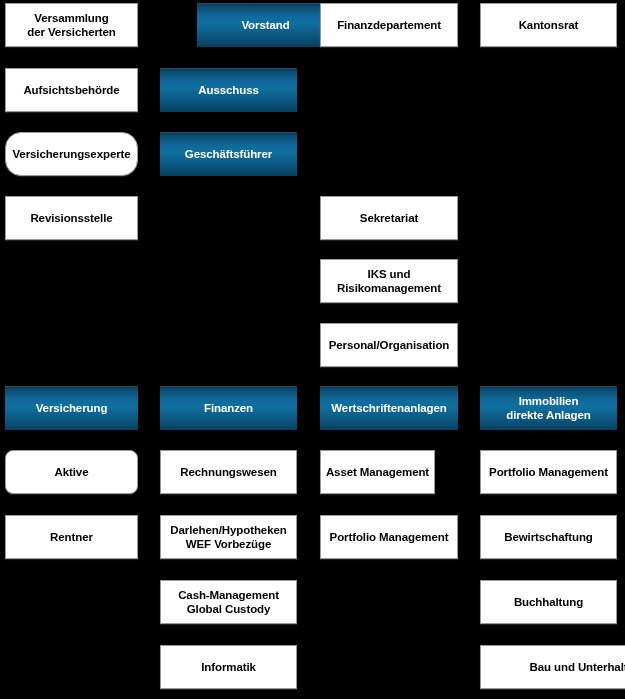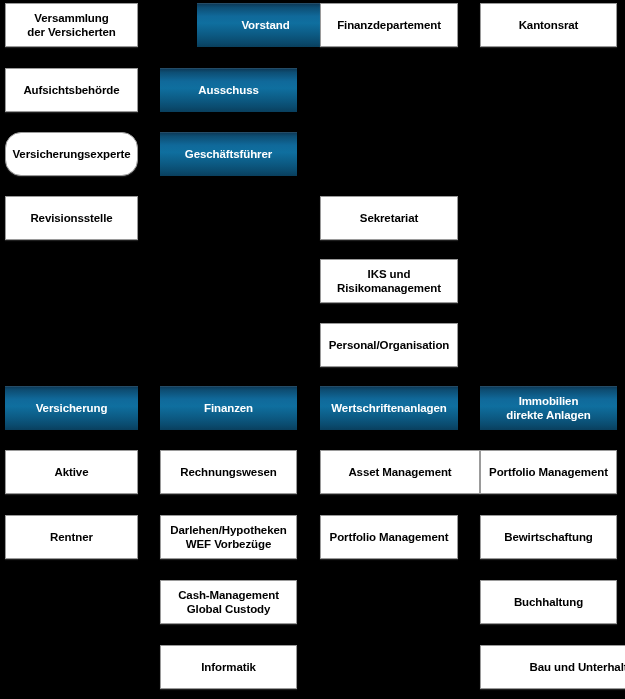--- a/index.html
+++ b/index.html
@@ -103,27 +103,27 @@
     <div class="node blue" style="left: 160px; top: 386px; width: 137px; height: 44px;">
       <span class="label">Finanzen</span>
     </div>
     <div class="node blue" style="left: 320px; top: 386px; width: 138px; height: 44px;">
       <span class="label">Wertschriftenanlagen</span>
     </div>
     <div class="node blue" style="left: 480px; top: 386px; width: 137px; height: 44px;">
       <span class="label">Immobilien
 direkte Anlagen</span>
     </div>
-    <div class="node white" style="left: 5px; top: 450px; width: 133px; height: 44px;">
+    <div class="node white" style="left: 5px; top: 450px; width: 133px; height: 44px; border-radius: 8px;">
       <span class="label">Aktive</span>
     </div>
     <div class="node white" style="left: 160px; top: 450px; width: 137px; height: 44px;">
       <span class="label">Rechnungswesen</span>
     </div>
-    <div class="node white" style="left: 320px; top: 450px; width: 160px; height: 44px;">
+    <div class="node white" style="left: 320px; top: 450px; width: 115px; height: 44px;">
       <span class="label">Asset Management</span>
     </div>
     <div class="node white" style="left: 480px; top: 450px; width: 137px; height: 44px;">
       <span class="label">Portfolio Management</span>
     </div>
     <div class="node white" style="left: 5px; top: 515px; width: 133px; height: 44px;">
       <span class="label">Rentner</span>
     </div>
     <div class="node white" style="left: 160px; top: 515px; width: 137px; height: 44px;">
       <span class="label">Darlehen/Hypotheken

